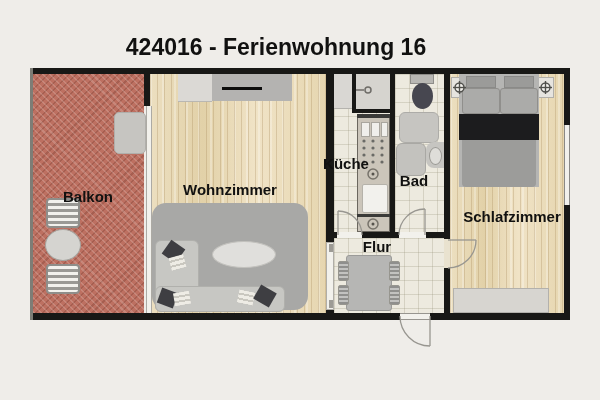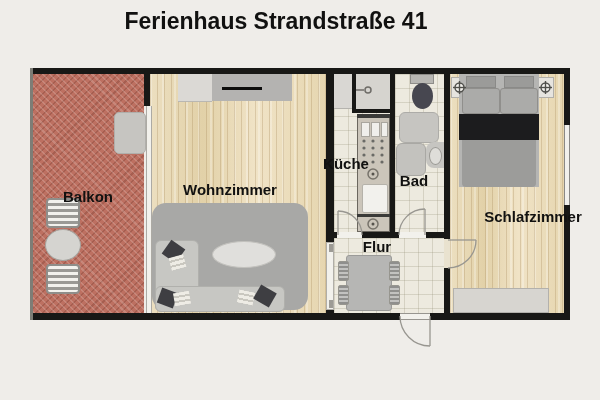--- a/index.html
+++ b/index.html
@@ -40,21 +40,21 @@
       border:1px solid #97968f;border-radius:2px;}
   .pillow-dark{background:var(--dark-pillow);z-index:12;}
   .pillow-light{background:repeating-linear-gradient(to bottom,#eeece5 0 3px,#c9c7bf 3px 5px);z-index:12;}
   svg.overlay{position:absolute;left:0;top:0;z-index:50;}
 </style>
 </head>
 <body>
 
 <div id="screen">
 
-  <div class="abs title-line" style="top:8px;">Ferienhaus Strandstraße 41</div>
+  <div class="abs title-line" style="top:34px;">424016 - Ferienwohnung 16</div>
 
   <div class="abs floor terracotta" style="left:33px;top:74px;width:111px;height:239px;"></div>
   <div class="abs floor wood" style="left:150px;top:74px;width:176px;height:239px;"></div>
   <div class="abs floor tile" style="left:334px;top:74px;width:56px;height:158px;"></div>
   <div class="abs floor" style="left:356px;top:74px;width:34px;height:35px;background:#d6d4cf;"></div>
   <div class="abs floor tile" style="left:395px;top:74px;width:49px;height:158px;"></div>
   <div class="abs floor tile" style="left:334px;top:238px;width:110px;height:75px;"></div>
   <div class="abs floor wood" style="left:450px;top:74px;width:114px;height:239px;"></div>
 
   <div class="abs furn stripchair" style="left:46px;top:198px;width:30px;height:26px;"></div>
@@ -183,15 +183,15 @@
       <line x1="430" y1="316" x2="430" y2="346"></line>
       <path d="M 430 346 A 30 30 0 0 1 400 316"></path>
     </g>
   </svg>
 
   <div class="abs room-label" style="left:88px;top:184px;margin-top:12px;">Balkon</div>
   <div class="abs room-label" style="left:230px;top:189px;">Wohnzimmer</div>
   <div class="abs room-label" style="left:346px;top:163px;">Küche</div>
   <div class="abs room-label" style="left:414px;top:180px;">Bad</div>
   <div class="abs room-label" style="left:377px;top:246px;">Flur</div>
-  <div class="abs room-label" style="left:523px;top:216px;padding-left:20px;">Schlafzimmer</div>
+  <div class="abs room-label" style="left:502px;top:216px;padding-left:20px;">Schlafzimmer</div>
 
 </div>
 
 </body></html>

